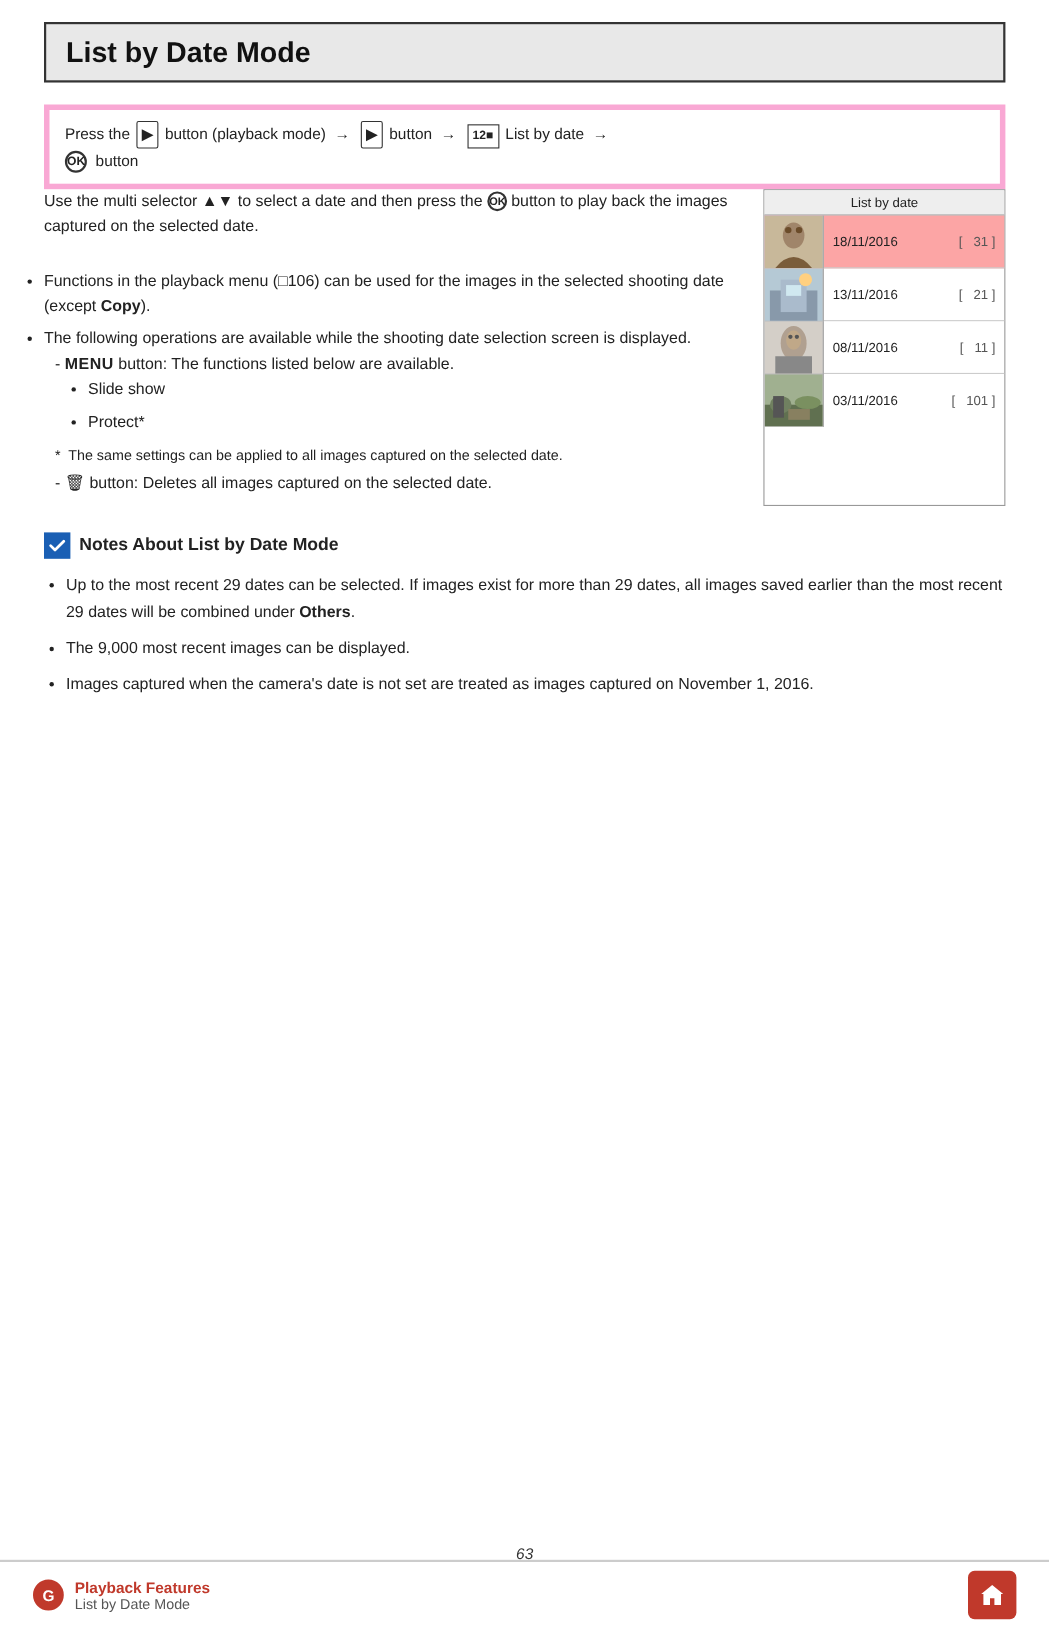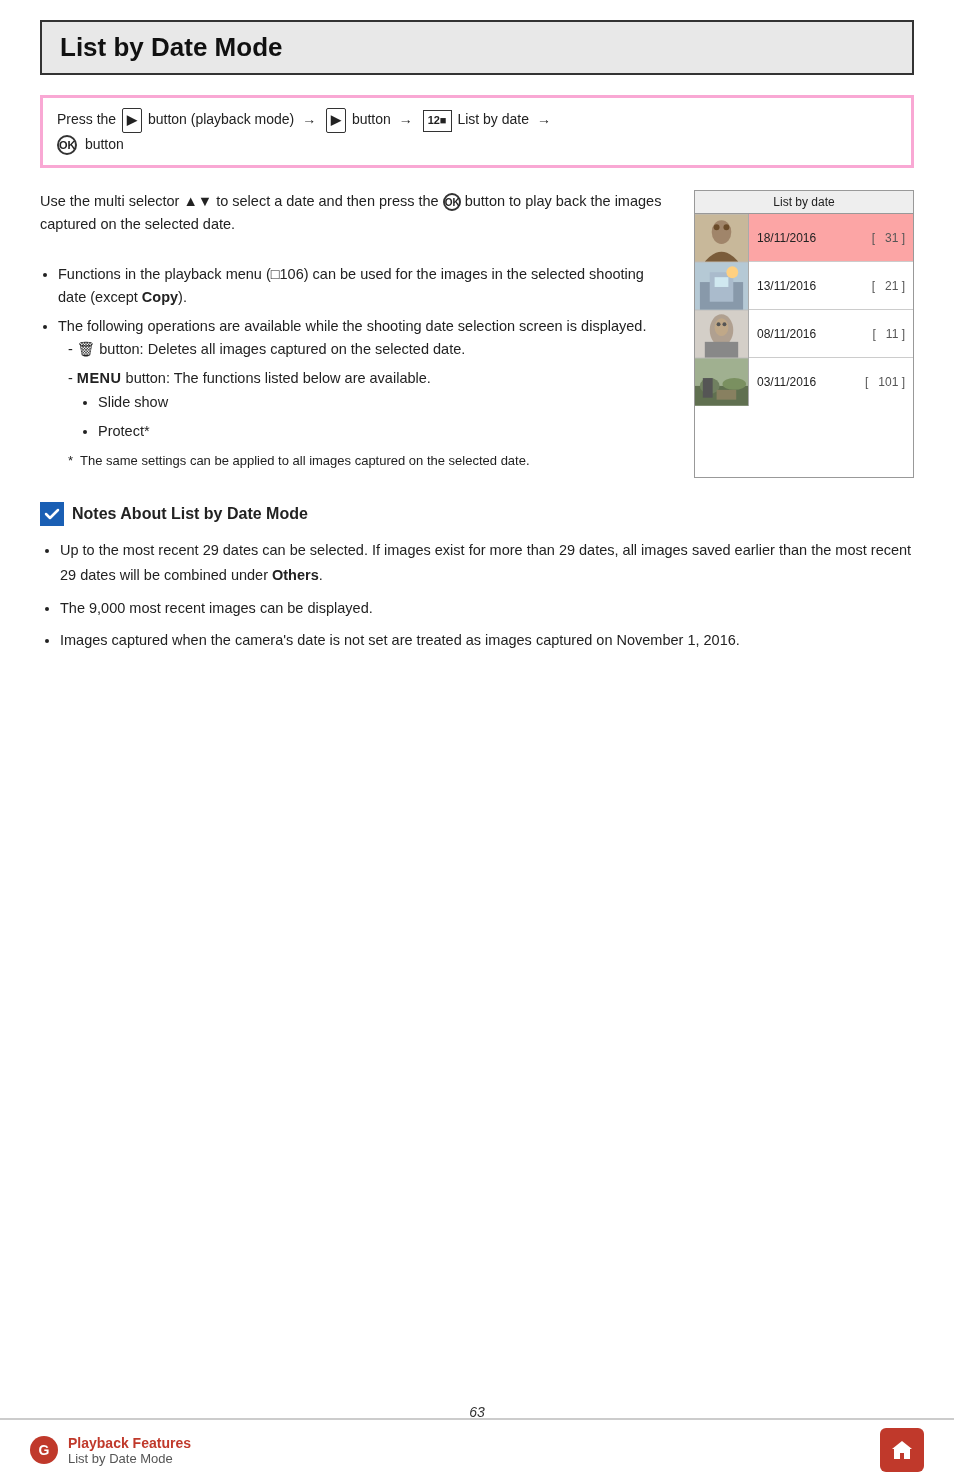--- a/index.html
+++ b/index.html
@@ -26,23 +26,22 @@
       margin-bottom: 20px;
     }
     .page-title-box h1 {
       font-size: 26px;
       font-weight: bold;
       color: #111;
     }
 
     
     .nav-box {
-      border: 3px solid #f9a8d4;
+      border: 5px solid #f9a8d4;
       padding: 10px 14px;
-      margin-bottom: 22px;
       font-size: 14px;
       line-height: 1.6;
     }
     .nav-box .inline-icon {
       display: inline-block;
       font-size: 13px;
       font-weight: bold;
       border: 1.5px solid #333;
       padding: 1px 4px;
       margin: 0 2px;
@@ -88,21 +87,21 @@
       flex: 1;
       font-size: 14.5px;
       line-height: 1.6;
     }
 
     .left-text p {
       margin-bottom: 26px;
     }
 
     .left-text ul {
-      margin-left: 18px;
+      margin-left: 0;
       margin-bottom: 8px;
     }
     .left-text ul li {
       margin-bottom: 6px;
     }
 
     .left-text .sub-list {
       list-style: none;
       margin-left: 10px;
     }
@@ -324,31 +323,31 @@
         Use the multi selector ▲▼ to select a date and then press the <span class="ok-circle" style="display:inline-block;width:18px;height:18px;border-radius:50%;border:2px solid #333;text-align:center;line-height:15px;font-size:10px;font-weight:bold;vertical-align:middle;">OK</span> button to play back the images captured on the selected date.
       </p>
       <ul>
         <li>
           Functions in the playback menu (□106) can be used for the images in the selected shooting date (except <span class="bold">Copy</span>).
         </li>
         <li>
           The following operations are available while the shooting date selection screen is displayed.
           <ul class="sub-list">
             <li>
-              <span>🗑</span> button: Deletes all images captured on the selected date.
-            </li>
-            <li>
               <span class="menu-bold">MENU</span> button: The functions listed below are available.
               <ul class="sub-sub-list">
                 <li>Slide show</li>
                 <li>Protect*</li>
               </ul>
               <div class="footnote-line">
                 *&nbsp; The same settings can be applied to all images captured on the selected date.
               </div>
+            </li>
+            <li>
+              <span>🗑</span> button: Deletes all images captured on the selected date.
             </li>
           </ul>
         </li>
       </ul>
     </div>
 
     <div class="date-panel">
       <div class="date-panel-header">List by date</div>
 
       <div class="date-row selected">

